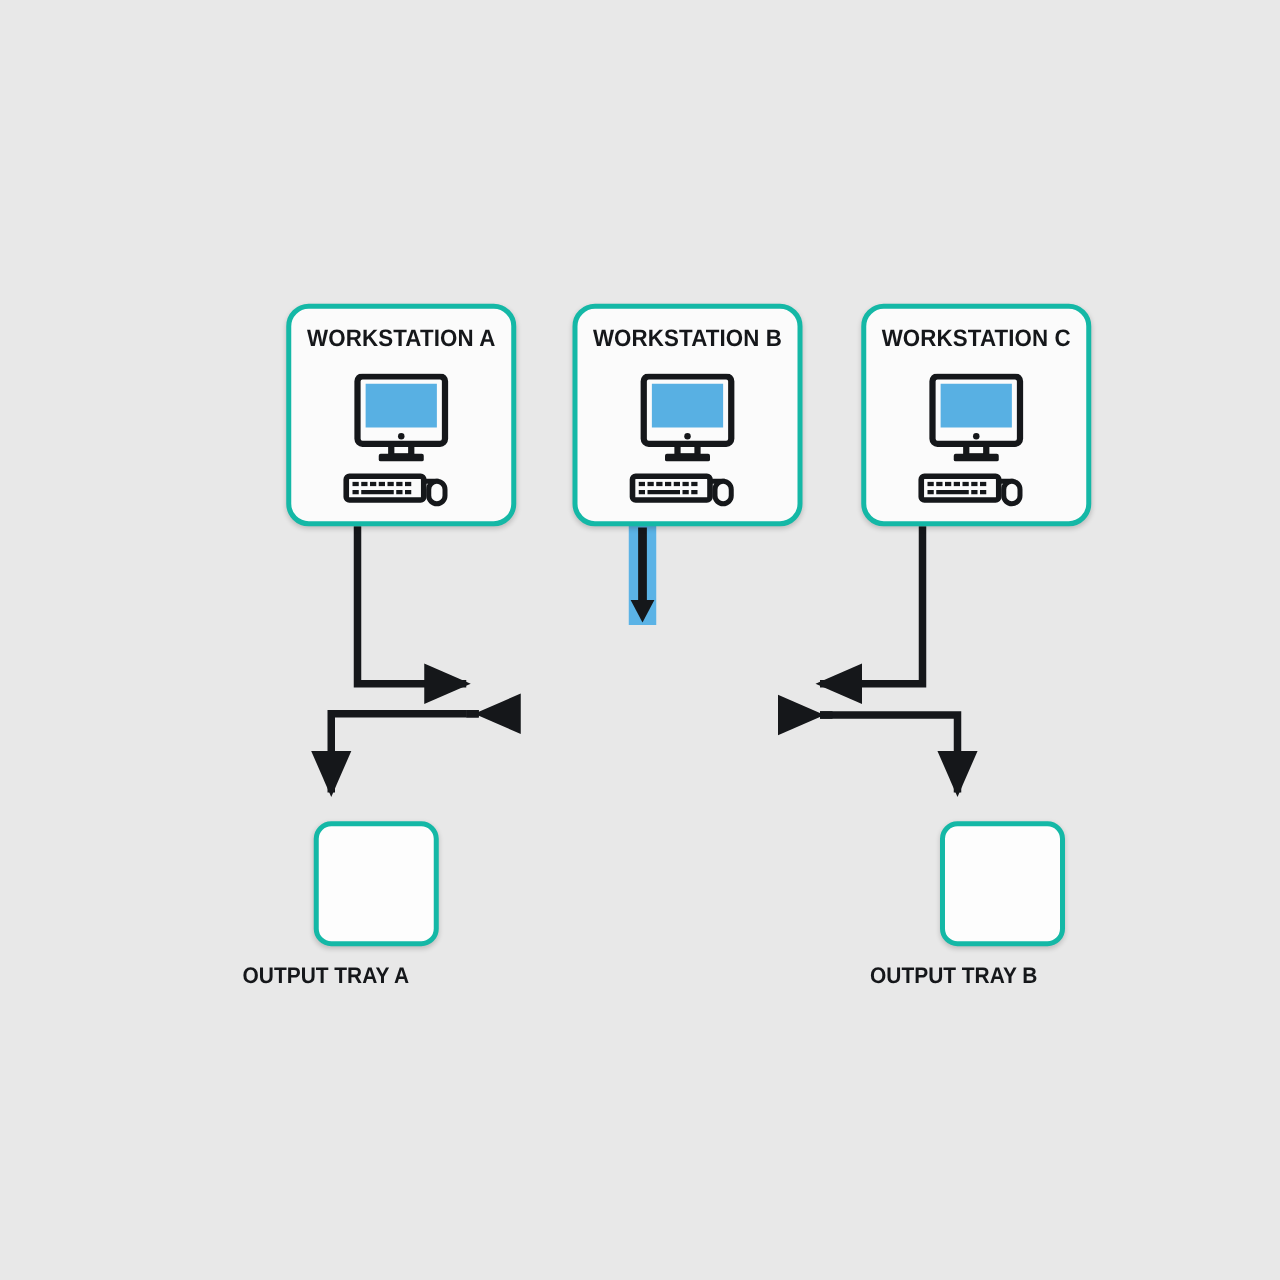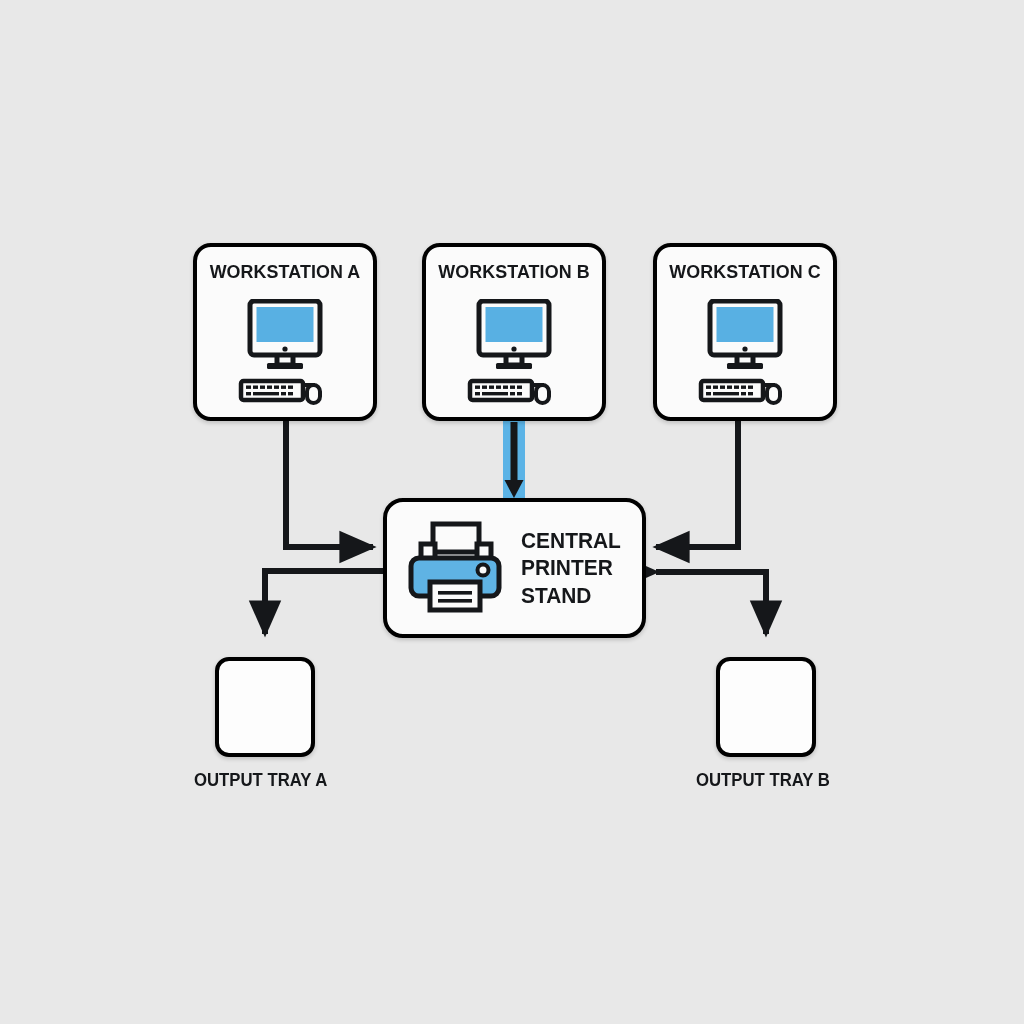--- a/index.html
+++ b/index.html
@@ -9,24 +9,25 @@
     font-family:"Liberation Sans","DejaVu Sans",sans-serif;
     overflow:hidden;
     position:relative;
   }
   #stage{position:absolute;inset:0;}
 
   
   .node{
     position:absolute;
     background:#fbfbfb;
-    border:4px solid #000000;
+    border:4px solid #14b8a6;
     border-radius:18px;
     box-sizing:border-box;
     box-shadow:0 2px 4px rgba(0,0,0,.18);
+    margin-left:36px;
   }
 
   .ws{width:184px;height:178px;}
   .ws-title{
     position:absolute;top:14px;left:0;right:0;
     text-align:center;
     font-size:19px;font-weight:700;
     letter-spacing:.1px;
     color:#15171a;
     white-space:nowrap;
@@ -186,43 +187,20 @@
         <rect x="19" y="93" width="5" height="3.4"></rect>
         <rect x="26" y="93" width="26" height="3.4"></rect>
         <rect x="54" y="93" width="5" height="3.4"></rect>
         <rect x="61" y="93" width="5" height="3.4"></rect>
       </g>
       <path d="M76,86 L86,86 L86,90" fill="none" stroke="#15171a" stroke-width="4"></path>
       <rect x="80" y="86" width="13" height="18" rx="6.5" fill="#fbfbfb" stroke="#15171a" stroke-width="4"></rect>
     </svg>
   </div>
 
-  <div class="node printer-node">
-    <div class="printer-inner">
-      <svg width="104" height="96" viewBox="0 0 104 96">
-
-        <rect x="30" y="4" width="46" height="28" fill="#fbfbfb" stroke="#15171a" stroke-width="5"></rect>
-
-        <rect x="18" y="24" width="14" height="16" fill="#fbfbfb" stroke="#15171a" stroke-width="5"></rect>
-        <rect x="74" y="24" width="14" height="16" fill="#fbfbfb" stroke="#15171a" stroke-width="5"></rect>
-
-        <rect x="8" y="38" width="88" height="38" rx="8" fill="#5fb3e4" stroke="#15171a" stroke-width="5"></rect>
-        <circle cx="80" cy="50" r="5.5" fill="#fbfbfb" stroke="#15171a" stroke-width="4"></circle>
-
-        <rect x="27" y="62" width="50" height="28" fill="#fbfbfb" stroke="#15171a" stroke-width="5"></rect>
-        <rect x="35" y="71" width="34" height="3.6" fill="#15171a"></rect>
-        <rect x="35" y="79" width="34" height="3.6" fill="#15171a"></rect>
-      </svg>
-      <div class="printer-label">
-        <span>CENTRAL</span>
-        <span>PRINTER</span>
-        <span>STAND</span>
-      </div>
-    </div>
-  </div>
 
   <div class="node tray" style="left:215px;top:657px;"></div>
   <div class="tray-label" style="left:194px;top:770px;">OUTPUT TRAY A</div>
 
   <div class="node tray" style="left:716px;top:657px;"></div>
   <div class="tray-label" style="left:696px;top:770px;">OUTPUT TRAY B</div>
 
 </div>
 
 </body></html>

